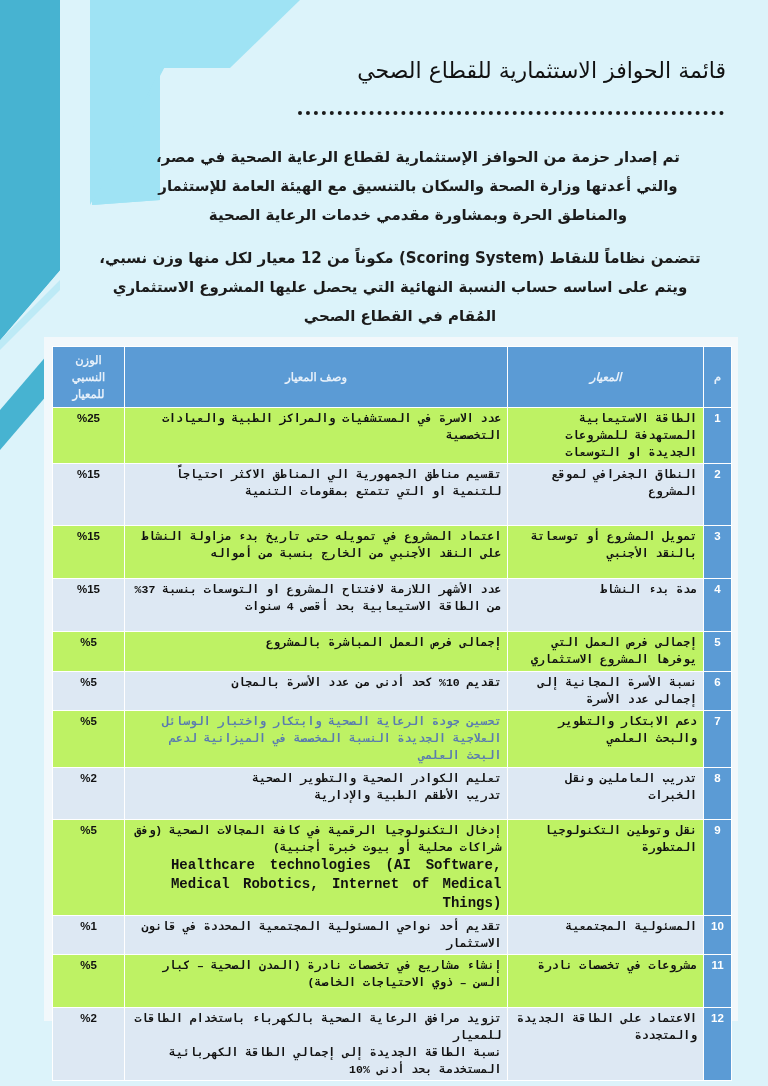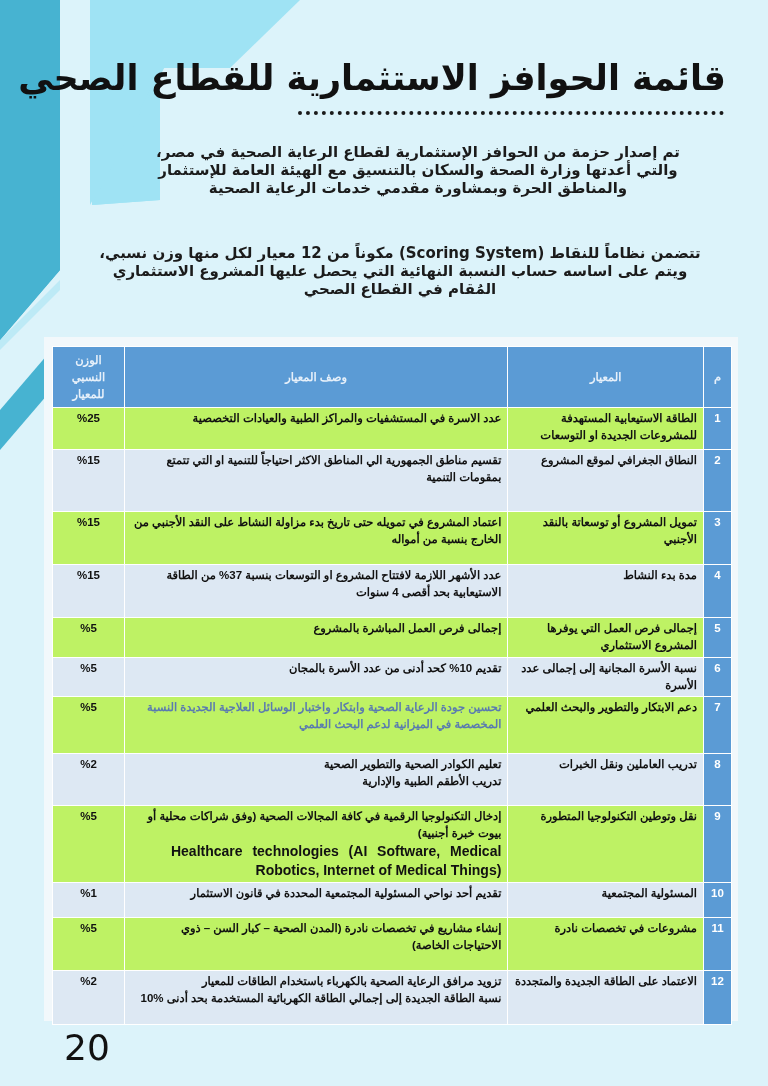--- a/index.html
+++ b/index.html
@@ -6,31 +6,31 @@
     html, body { width: 768px; height: 1086px; overflow: hidden; }
     body {
       position: relative;
       background: #dcf3fa;
       font-family: "DejaVu Sans", sans-serif;
       color: #111;
     }
     .deco { position: absolute; left: 0; top: 0; width: 768px; height: 1086px; z-index: 0; }
     .page-title {
       position: absolute; right: 42px; top: 58px;
-      font-size: 35px; font-weight: bold; direction: rtl;
+      font-size: 22px; font-weight: normal; direction: rtl;
       font-family: "DejaVu Sans", sans-serif; color: #111;
       white-space: nowrap;
     }
     .title-rule {
       position: absolute; left: 298px; top: 111px; width: 426px; height: 0;
       border-top: 4px dotted #1a1a1a;
     }
     .intro {
       position: absolute; right: 70px; width: 560px;
-      direction: rtl; text-align: center; font-size: 15px; line-height: 18px;
+      direction: rtl; text-align: center; font-size: 15px; line-height: 29px;
       font-weight: bold; color: #1b1b1b;
     }
     .intro-1 { top: 143px; }
     .intro-2 { top: 244px; width: 620px; right: 58px; }
 
     .table-frame {
       position: absolute; left: 44px; top: 337px; width: 694px; height: 684px;
       background: #f2f8fb; z-index: 1;
     }
     table.criteria {
@@ -41,25 +41,25 @@
     table.criteria td, table.criteria th {
       border: 1px solid #ffffff; vertical-align: top;
       font-size: 11.5px; font-weight: bold; line-height: 17px;
       padding: 2px 6px;
     }
     table.criteria thead th {
       background: #5b9bd5; color: #e6f0fa; height: 61px; vertical-align: middle;
       font-weight: bold; font-size: 11.5px; text-align: center;
     }
     .col-num { width: 28px; }
-    .col-crit { width: 196px; }
+    .col-crit { width: 196px; font-style: italic; }
     .col-desc { width: 384px; }
     .col-weight { width: 72px; }
     td.num { background: #5b9bd5; color: #ffffff; text-align: center; font-size: 13px; padding-top: 4px; }
-    td.crit, td.desc { text-align: right; color: #111; }
+    td.crit, td.desc { text-align: right; color: #111; font-family: Liberation Mono, monospace; }
     td.weight { text-align: center; color: #111; font-size: 13px; }
     tr.odd td.crit, tr.odd td.desc, tr.odd td.weight { background: #bef264; }
     tr.even td.crit, tr.even td.desc, tr.even td.weight { background: #dde8f3; }
     td.desc.blue { color: #5a7bb0; text-align: right; }
     .en { direction: ltr; text-align: justify; text-align-last: right; display: block; font-size: 14px; line-height: 19px; margin-left: 40px; }
     .page-number {
       position: absolute; left: 64px; top: 1027px; font-size: 36px;
       font-family: "DejaVu Sans", sans-serif; color: #111; font-weight: normal;
     }
   </style>

